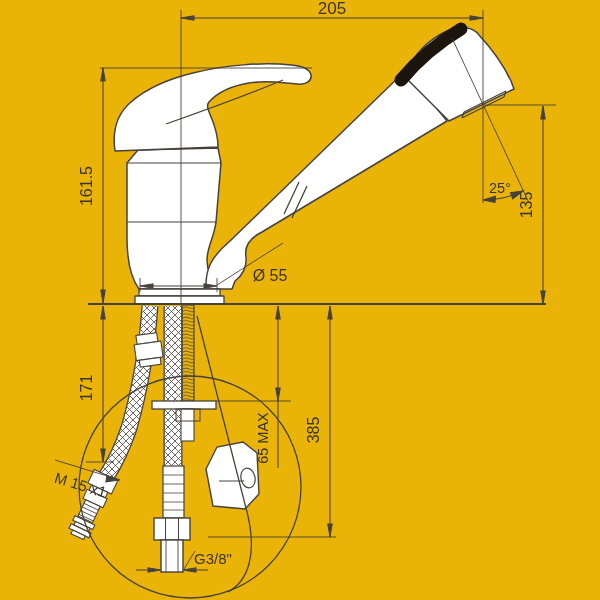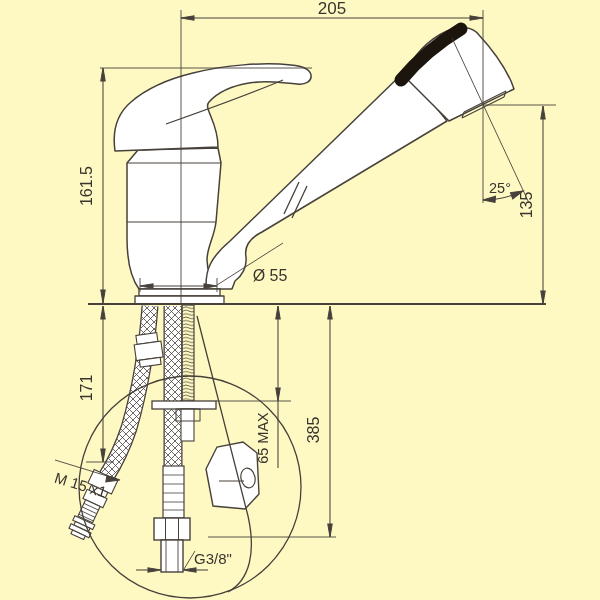--- a/index.html
+++ b/index.html
@@ -1,16 +1,16 @@
 <!DOCTYPE html>
 <html><head>
 <meta charset="utf-8">
 <style>
   html,body{margin:0;padding:0;background:#ffffff;}
-  #canvas{width:600px;height:600px;position:relative;background:#fef9c3;overflow:hidden;
+  #canvas{width:600px;height:600px;position:relative;background:#eab308;overflow:hidden;
           font-family:"Liberation Sans","DejaVu Sans",sans-serif;}
   svg{display:block;}
   text{fill:#3a342e;font-family:"Liberation Sans","DejaVu Sans",sans-serif;}
   .dim{font-size:16px;}
   .dimsm{font-size:14.5px;}
 </style>
 </head>
 <body>
 
 <div id="canvas">

